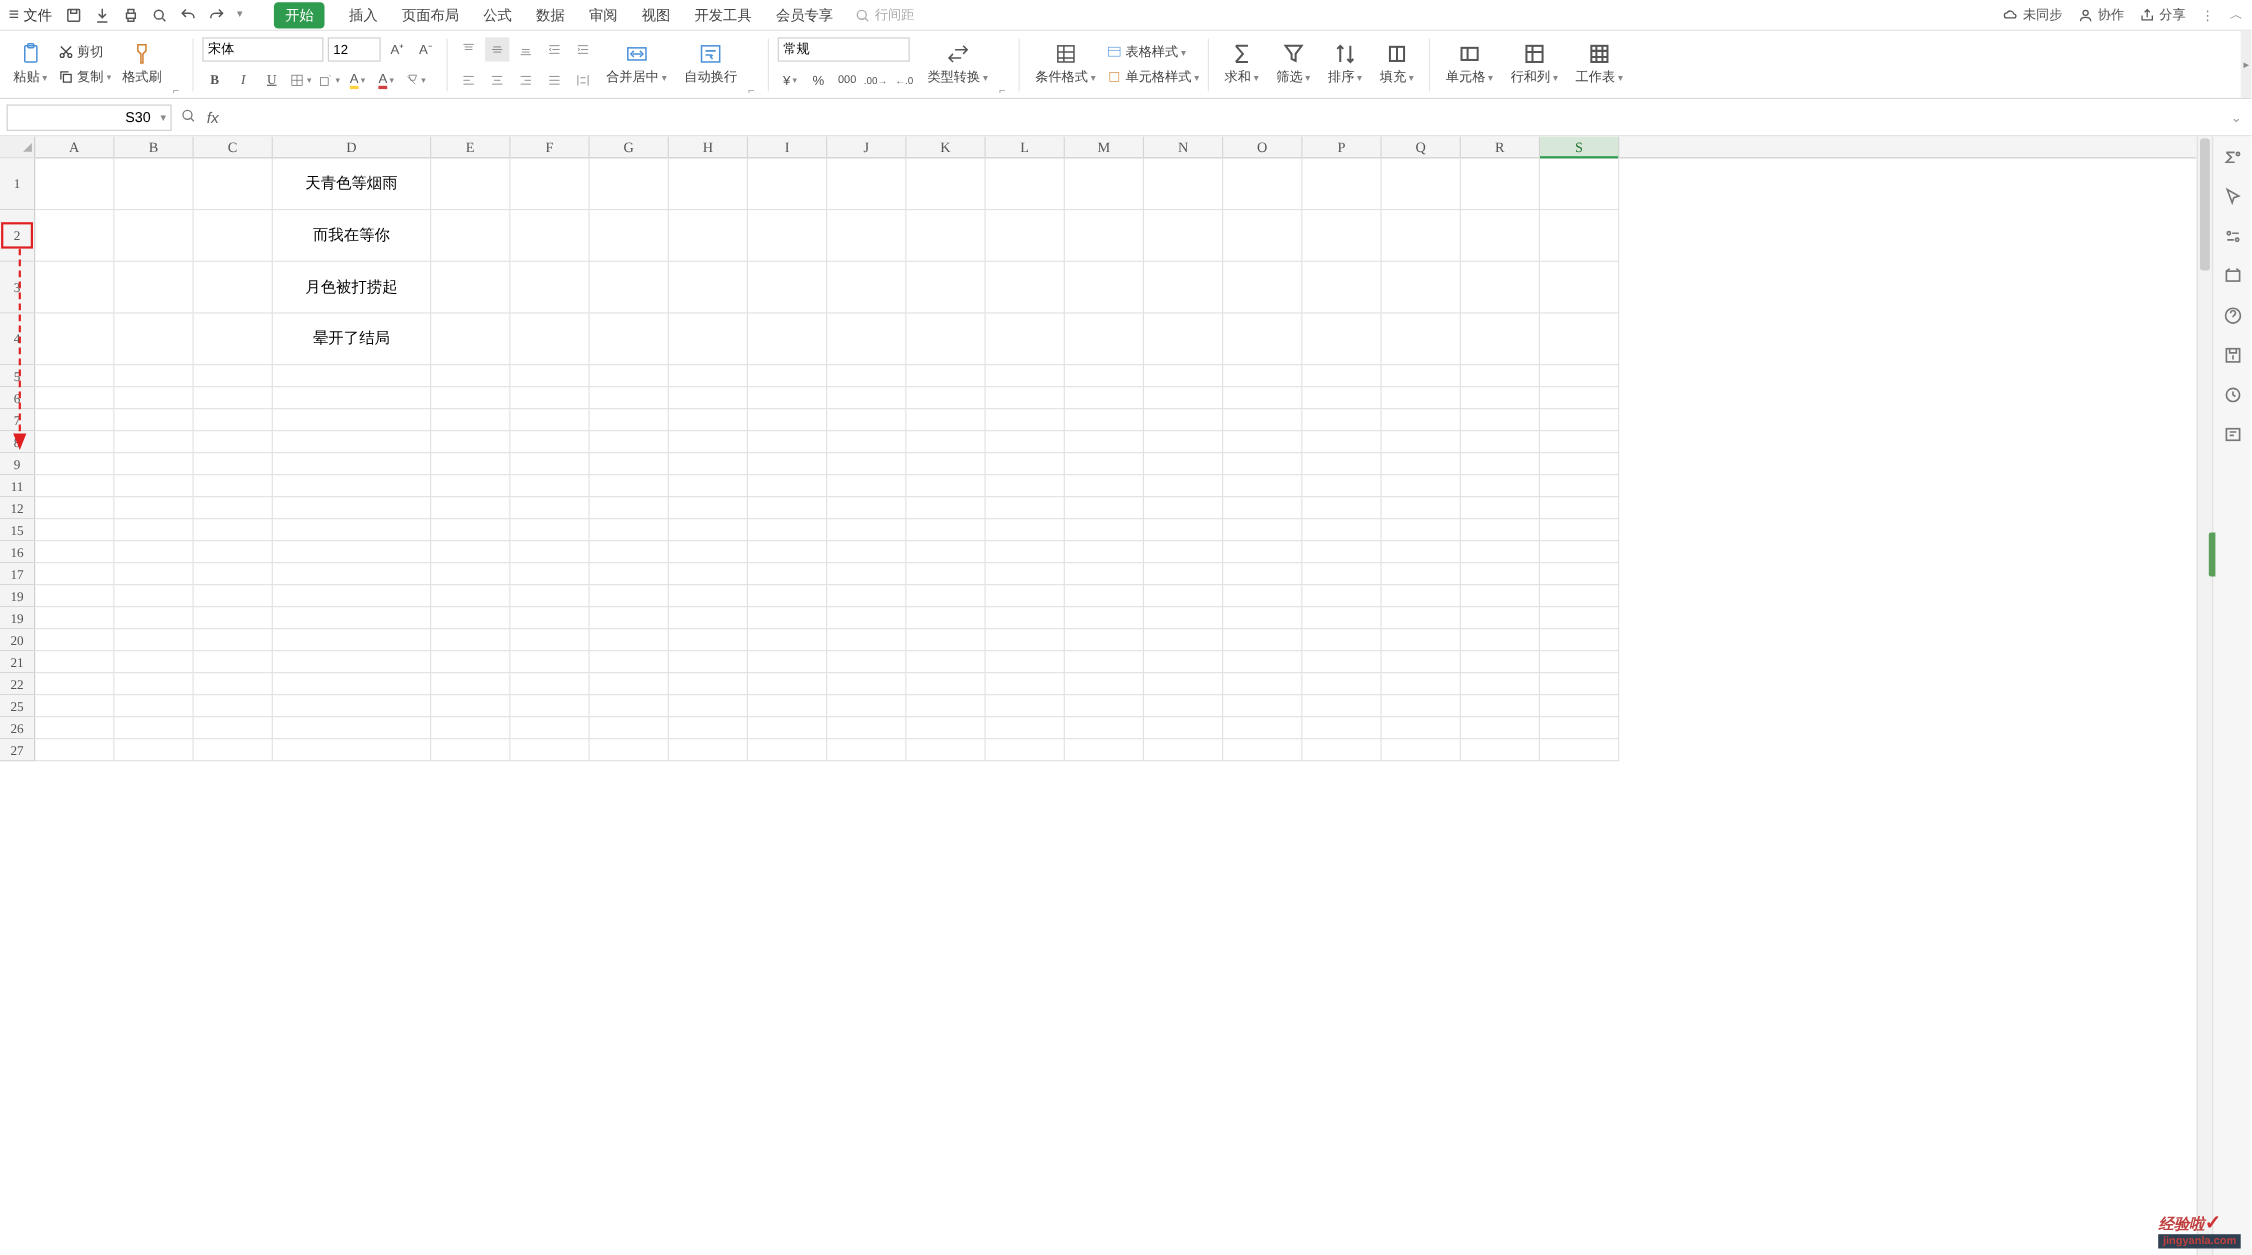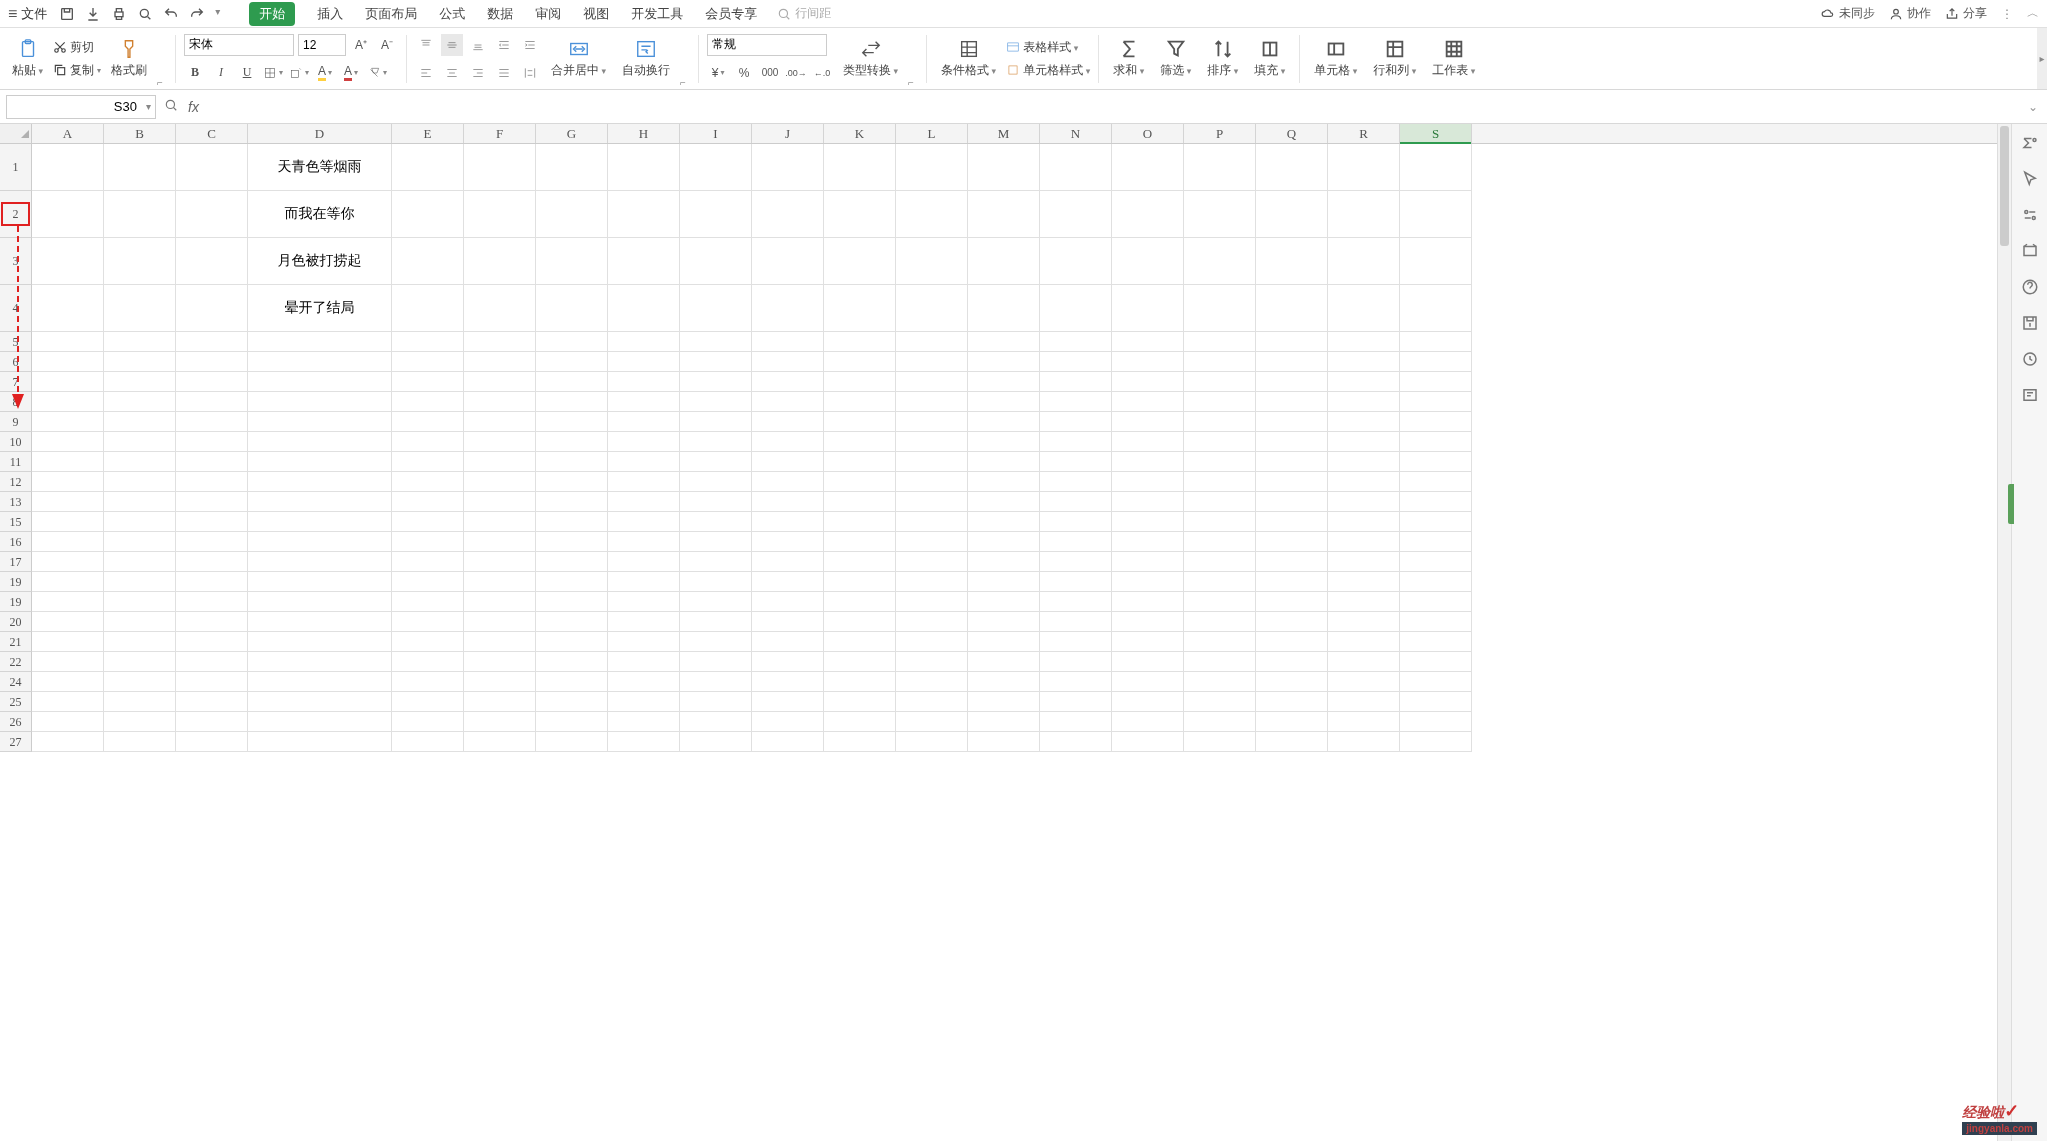--- a/index.html
+++ b/index.html
@@ -630,42 +630,20 @@
           <div class="cell" style="width: 72px;"></div>
           <div class="cell" style="width: 72px;"></div>
           <div class="cell" style="width: 72px;"></div>
           <div class="cell" style="width: 72px;"></div>
           <div class="cell" style="width: 72px;"></div>
           <div class="cell" style="width: 72px;"></div>
           <div class="cell" style="width: 72px;"></div>
           <div class="cell" style="width: 72px;"></div>
         </div>
         <div class="row">
-          <div class="rh">10</div>
-          <div class="cell" style="width: 72px;"></div>
-          <div class="cell" style="width: 72px;"></div>
-          <div class="cell" style="width: 72px;"></div>
-          <div class="cell" style="width: 144px;"></div>
-          <div class="cell" style="width: 72px;"></div>
-          <div class="cell" style="width: 72px;"></div>
-          <div class="cell" style="width: 72px;"></div>
-          <div class="cell" style="width: 72px;"></div>
-          <div class="cell" style="width: 72px;"></div>
-          <div class="cell" style="width: 72px;"></div>
-          <div class="cell" style="width: 72px;"></div>
-          <div class="cell" style="width: 72px;"></div>
-          <div class="cell" style="width: 72px;"></div>
-          <div class="cell" style="width: 72px;"></div>
-          <div class="cell" style="width: 72px;"></div>
-          <div class="cell" style="width: 72px;"></div>
-          <div class="cell" style="width: 72px;"></div>
-          <div class="cell" style="width: 72px;"></div>
-          <div class="cell" style="width: 72px;"></div>
-        </div>
-        <div class="row">
           <div class="rh">11</div>
           <div class="cell" style="width: 72px;"></div>
           <div class="cell" style="width: 72px;"></div>
           <div class="cell" style="width: 72px;"></div>
           <div class="cell" style="width: 144px;"></div>
           <div class="cell" style="width: 72px;"></div>
           <div class="cell" style="width: 72px;"></div>
           <div class="cell" style="width: 72px;"></div>
           <div class="cell" style="width: 72px;"></div>
           <div class="cell" style="width: 72px;"></div>
@@ -696,42 +674,20 @@
           <div class="cell" style="width: 72px;"></div>
           <div class="cell" style="width: 72px;"></div>
           <div class="cell" style="width: 72px;"></div>
           <div class="cell" style="width: 72px;"></div>
           <div class="cell" style="width: 72px;"></div>
           <div class="cell" style="width: 72px;"></div>
           <div class="cell" style="width: 72px;"></div>
           <div class="cell" style="width: 72px;"></div>
         </div>
         <div class="row">
-          <div class="rh">13</div>
-          <div class="cell" style="width: 72px;"></div>
-          <div class="cell" style="width: 72px;"></div>
-          <div class="cell" style="width: 72px;"></div>
-          <div class="cell" style="width: 144px;"></div>
-          <div class="cell" style="width: 72px;"></div>
-          <div class="cell" style="width: 72px;"></div>
-          <div class="cell" style="width: 72px;"></div>
-          <div class="cell" style="width: 72px;"></div>
-          <div class="cell" style="width: 72px;"></div>
-          <div class="cell" style="width: 72px;"></div>
-          <div class="cell" style="width: 72px;"></div>
-          <div class="cell" style="width: 72px;"></div>
-          <div class="cell" style="width: 72px;"></div>
-          <div class="cell" style="width: 72px;"></div>
-          <div class="cell" style="width: 72px;"></div>
-          <div class="cell" style="width: 72px;"></div>
-          <div class="cell" style="width: 72px;"></div>
-          <div class="cell" style="width: 72px;"></div>
-          <div class="cell" style="width: 72px;"></div>
-        </div>
-        <div class="row">
           <div class="rh">15</div>
           <div class="cell" style="width: 72px;"></div>
           <div class="cell" style="width: 72px;"></div>
           <div class="cell" style="width: 72px;"></div>
           <div class="cell" style="width: 144px;"></div>
           <div class="cell" style="width: 72px;"></div>
           <div class="cell" style="width: 72px;"></div>
           <div class="cell" style="width: 72px;"></div>
           <div class="cell" style="width: 72px;"></div>
           <div class="cell" style="width: 72px;"></div>
@@ -873,42 +829,20 @@
           <div class="cell" style="width: 72px;"></div>
           <div class="cell" style="width: 72px;"></div>
           <div class="cell" style="width: 72px;"></div>
           <div class="cell" style="width: 72px;"></div>
           <div class="cell" style="width: 72px;"></div>
           <div class="cell" style="width: 72px;"></div>
           <div class="cell" style="width: 72px;"></div>
         </div>
         <div class="row">
           <div class="rh">22</div>
-          <div class="cell" style="width: 72px;"></div>
-          <div class="cell" style="width: 72px;"></div>
-          <div class="cell" style="width: 72px;"></div>
-          <div class="cell" style="width: 144px;"></div>
-          <div class="cell" style="width: 72px;"></div>
-          <div class="cell" style="width: 72px;"></div>
-          <div class="cell" style="width: 72px;"></div>
-          <div class="cell" style="width: 72px;"></div>
-          <div class="cell" style="width: 72px;"></div>
-          <div class="cell" style="width: 72px;"></div>
-          <div class="cell" style="width: 72px;"></div>
-          <div class="cell" style="width: 72px;"></div>
-          <div class="cell" style="width: 72px;"></div>
-          <div class="cell" style="width: 72px;"></div>
-          <div class="cell" style="width: 72px;"></div>
-          <div class="cell" style="width: 72px;"></div>
-          <div class="cell" style="width: 72px;"></div>
-          <div class="cell" style="width: 72px;"></div>
-          <div class="cell" style="width: 72px;"></div>
-        </div>
-        <div class="row">
-          <div class="rh">24</div>
           <div class="cell" style="width: 72px;"></div>
           <div class="cell" style="width: 72px;"></div>
           <div class="cell" style="width: 72px;"></div>
           <div class="cell" style="width: 144px;"></div>
           <div class="cell" style="width: 72px;"></div>
           <div class="cell" style="width: 72px;"></div>
           <div class="cell" style="width: 72px;"></div>
           <div class="cell" style="width: 72px;"></div>
           <div class="cell" style="width: 72px;"></div>
           <div class="cell" style="width: 72px;"></div>

